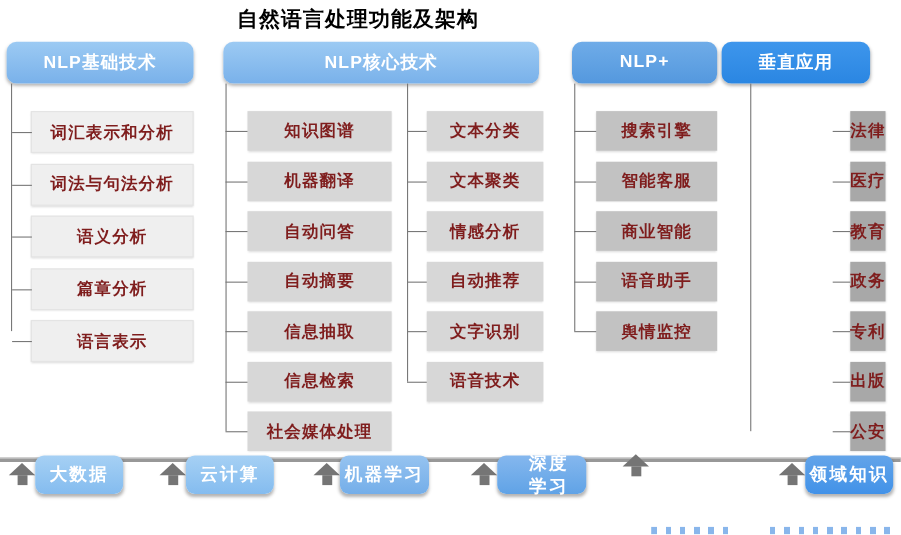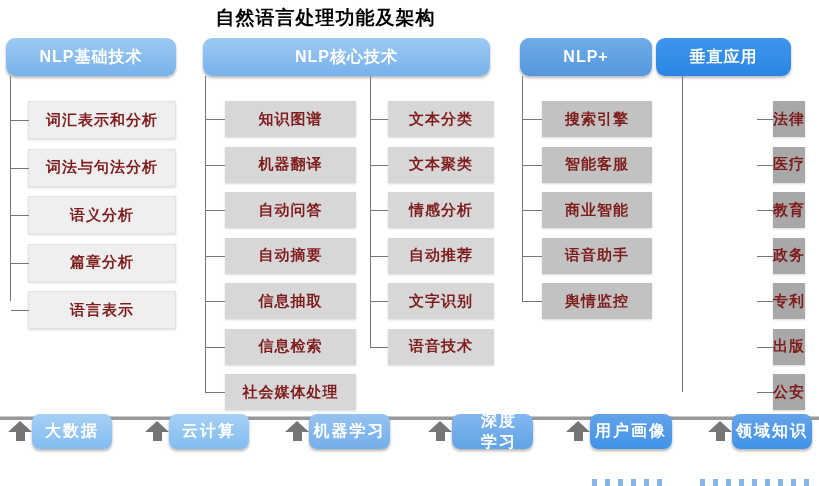--- a/index.html
+++ b/index.html
@@ -171,21 +171,20 @@
         <div class="tri"></div>
         <div class="stem"></div>
       </div>
     <div class="fbox">深度学习</div>
   </div>
   <div class="found f4">
     <div class="arrow">
         <div class="tri"></div>
         <div class="stem"></div>
       </div>
-    <div class="fbox">用户画像</div>
   </div>
   <div class="found f5">
     <div class="arrow">
         <div class="tri"></div>
         <div class="stem"></div>
       </div>
     <div class="fbox">领域知识</div>
   </div>
 
   <div class="wm wm1"></div>

